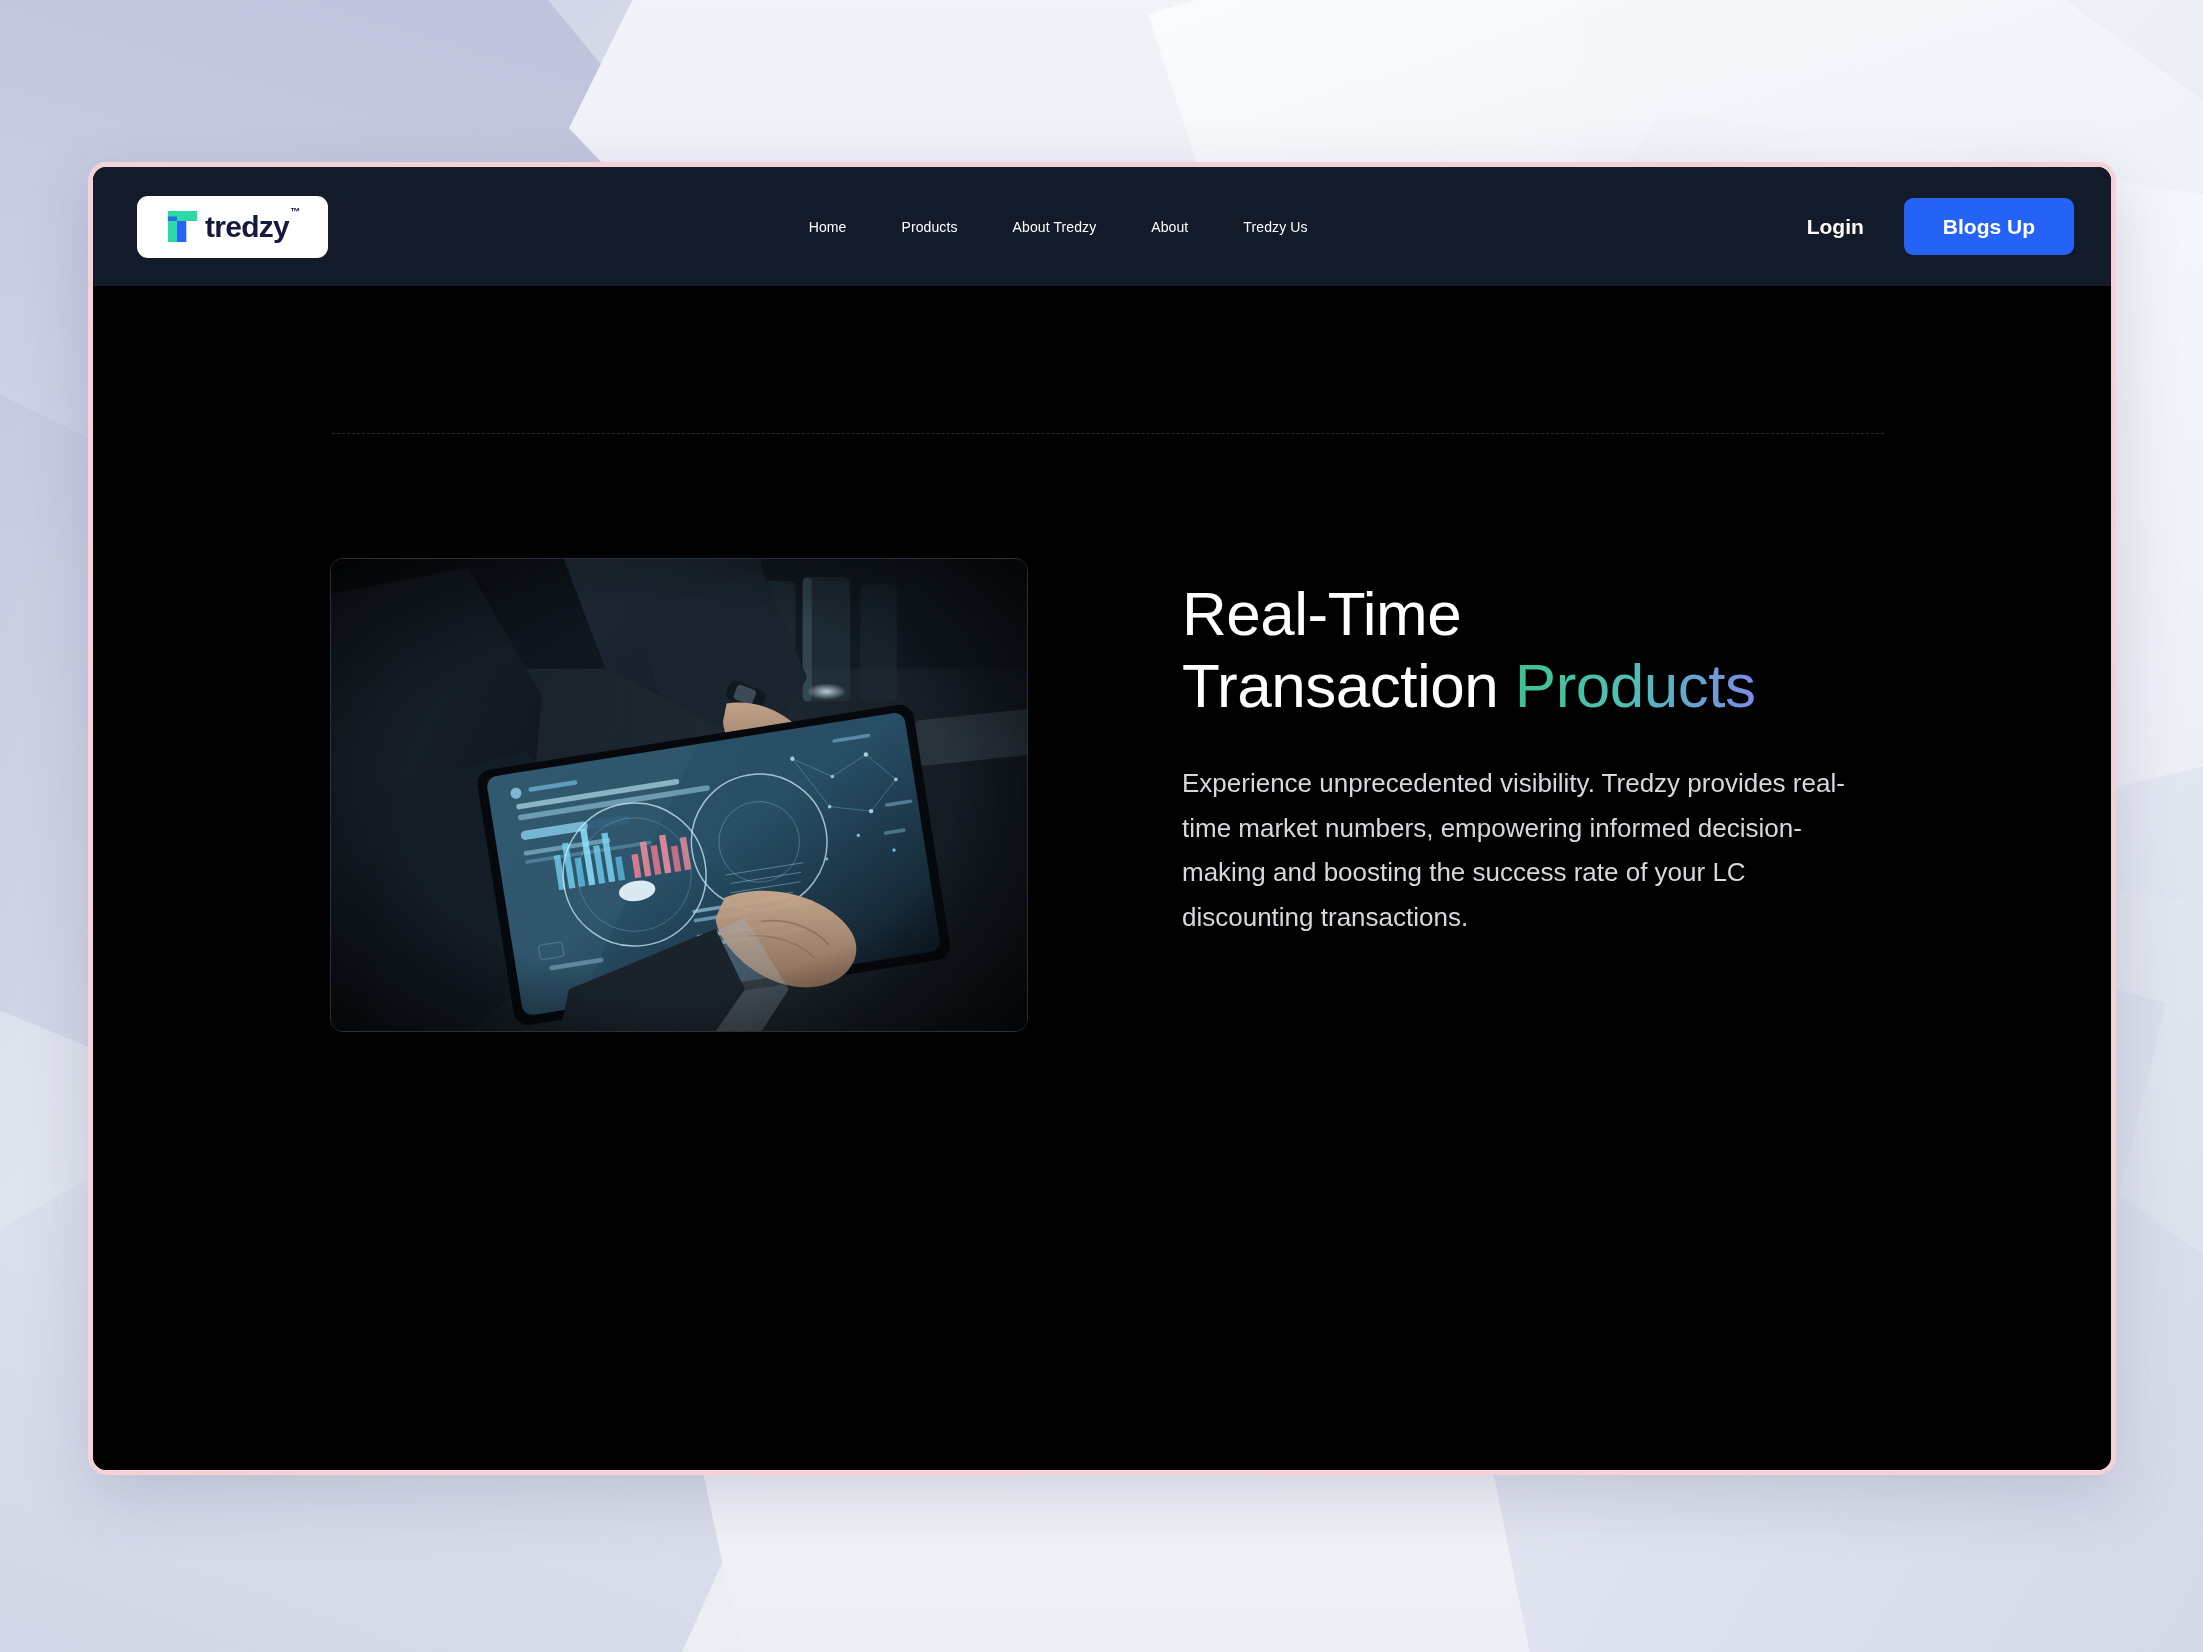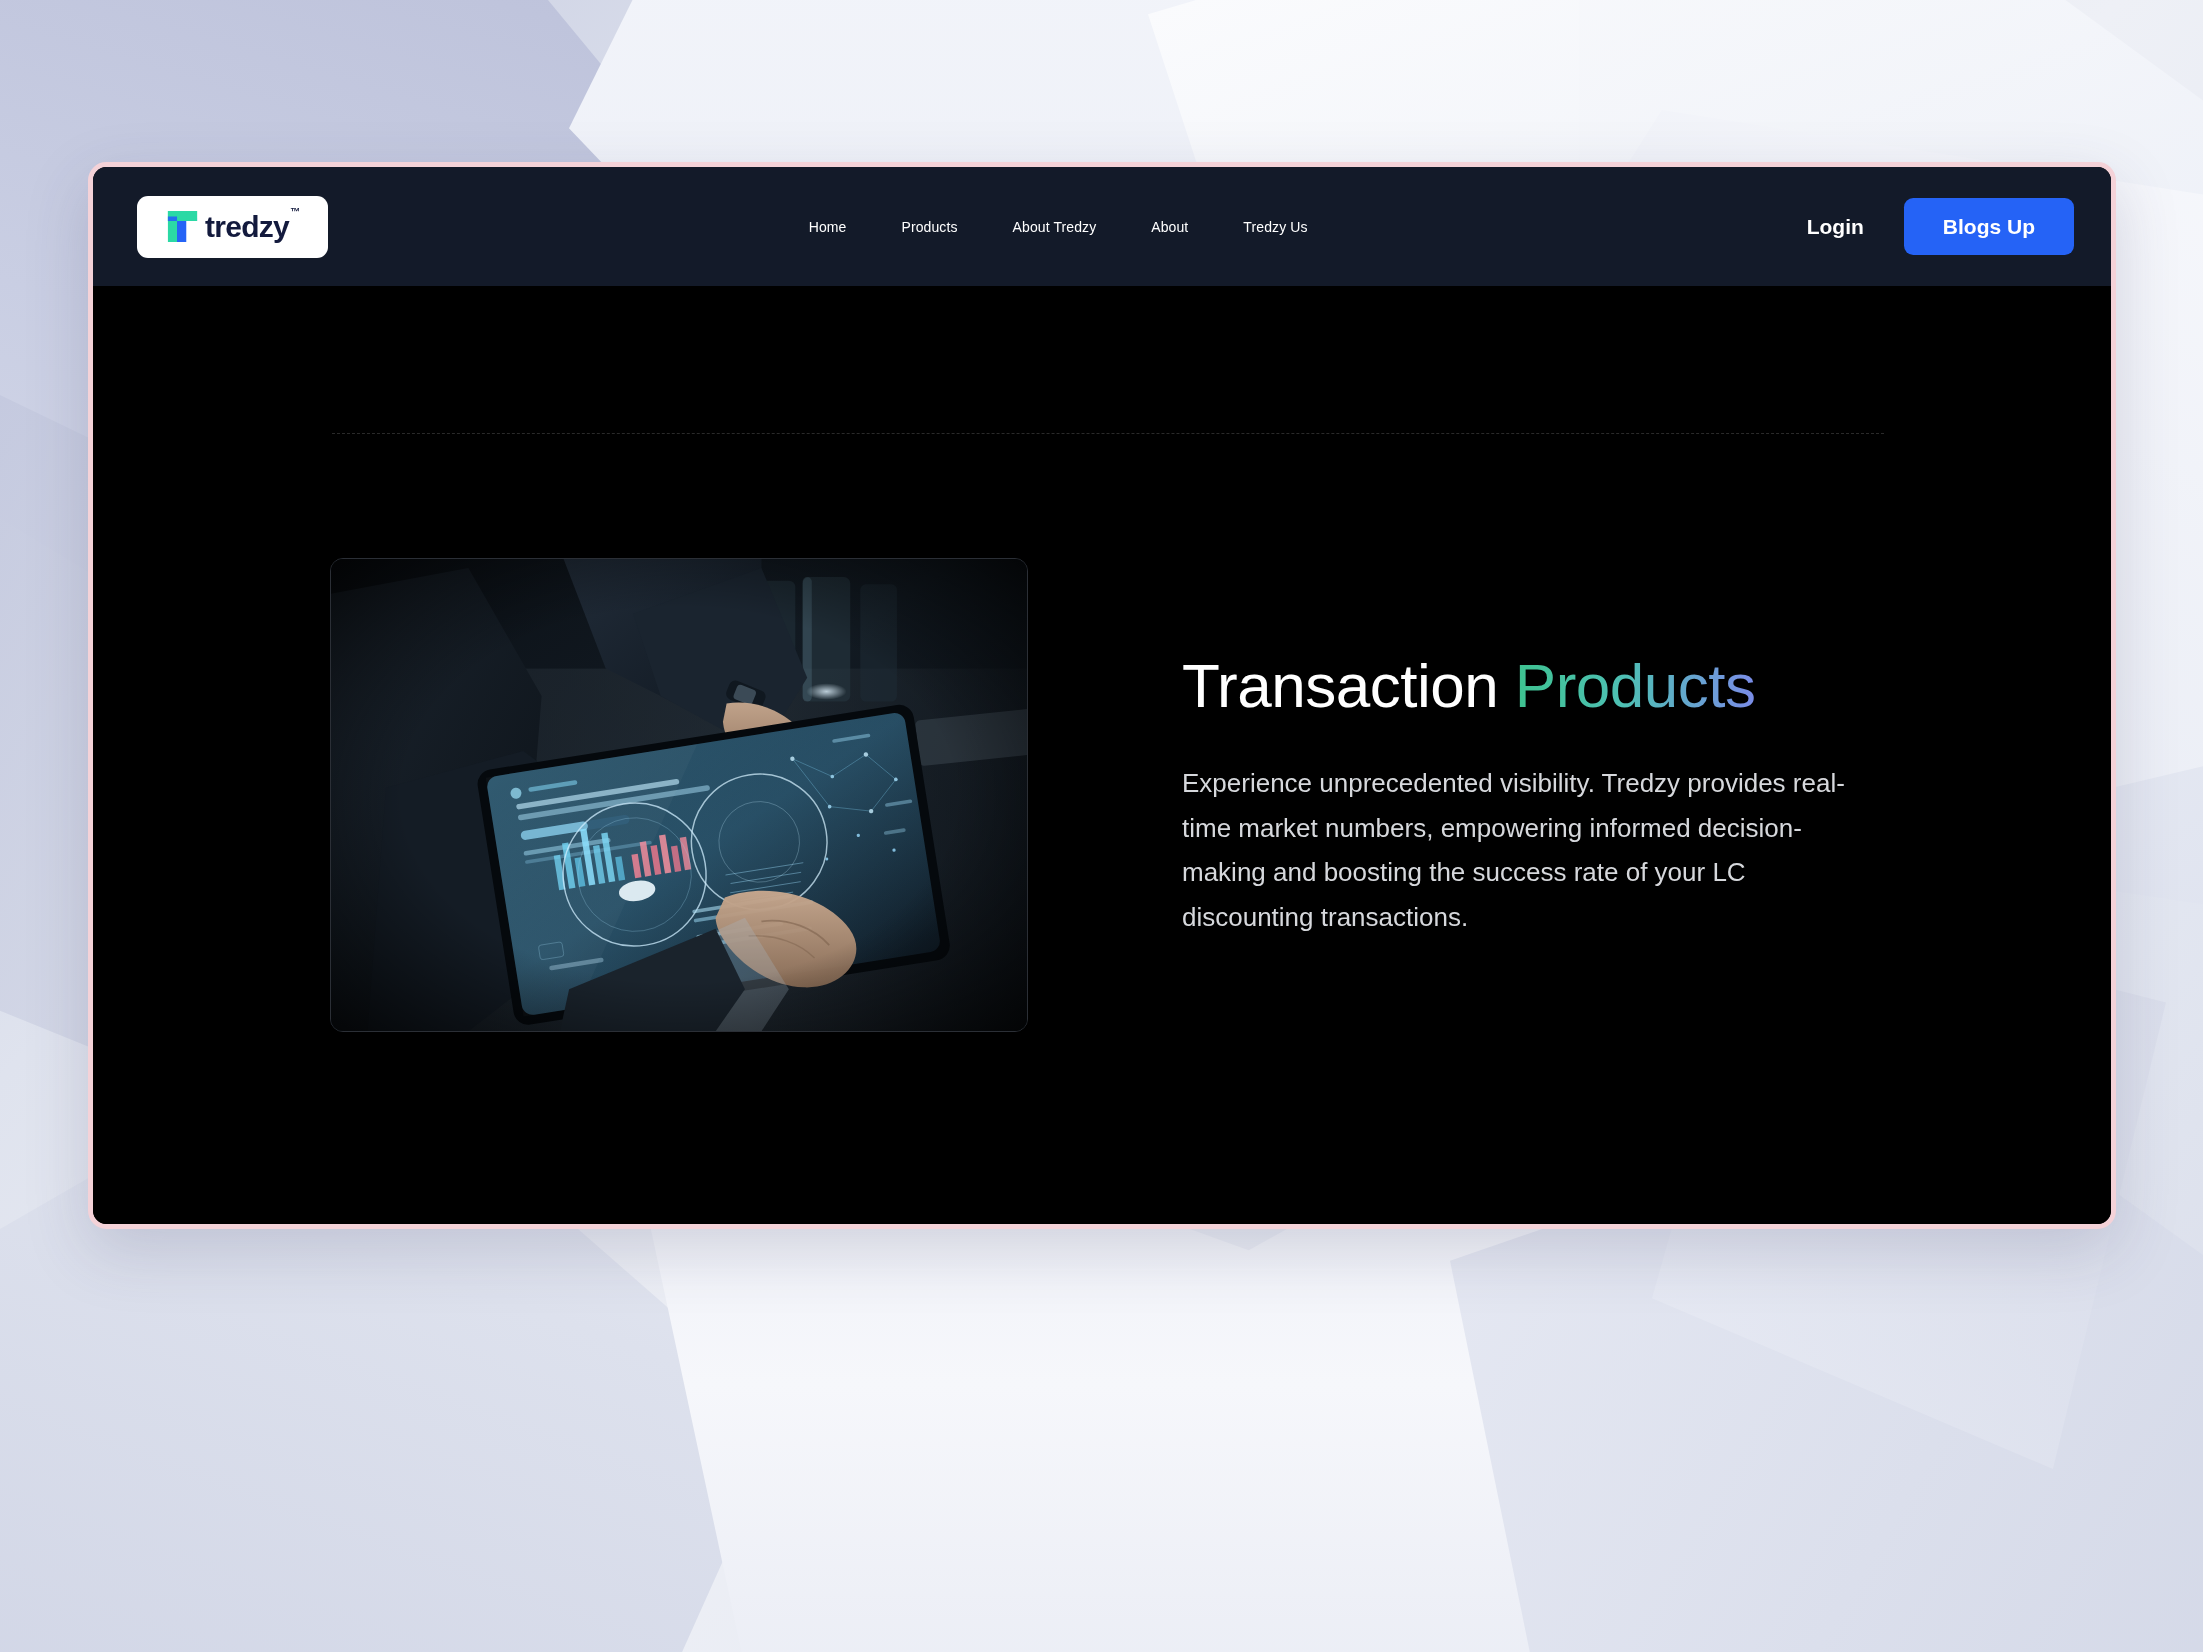--- a/index.html
+++ b/index.html
@@ -79,21 +79,21 @@
     clip-path: polygon(22% 0%, 100% 18%, 78% 100%, 0% 70%);
     opacity: .75;
   }
 
   
   .app-card {
     position: absolute;
     left: 88px;
     top: 162px;
     width: 2028px;
-    height: 1067px;
+    height: 1313px;
     border: 5.5px solid #f4d2d8;
     border-radius: 18.4px;
     background: #000000;
     overflow: hidden;
     box-shadow: 0 22px 64px rgba(60, 60, 100, .18);
   }
 
   
   .navbar {
     position: relative;
@@ -460,21 +460,21 @@
 
           <path d="M300 460 L452 392 L500 470 L470 516 L300 516 Z" fill="#aab9c8" opacity="0.28"></path>
           <path d="M260 470 L420 404 L452 470 L420 516 L250 516 Z" fill="#1a232c"></path>
 
           <rect width="760" height="516" fill="url(#vig)"></rect>
         </svg>
       </div>
 
       <div class="hero-copy">
         <h1 class="hero-title">
-          <br>
+          <span>Real-Time</span><br>
           <span>Transaction </span><span class="accent">Products</span>
         </h1>
         <p class="hero-sub">Experience unprecedented visibility. Tredzy provides real-time market numbers, empowering informed decision-making and boosting the success rate of your LC discounting transactions.</p>
       </div>
 
     </div>
   </div>
 </div>
 
 

